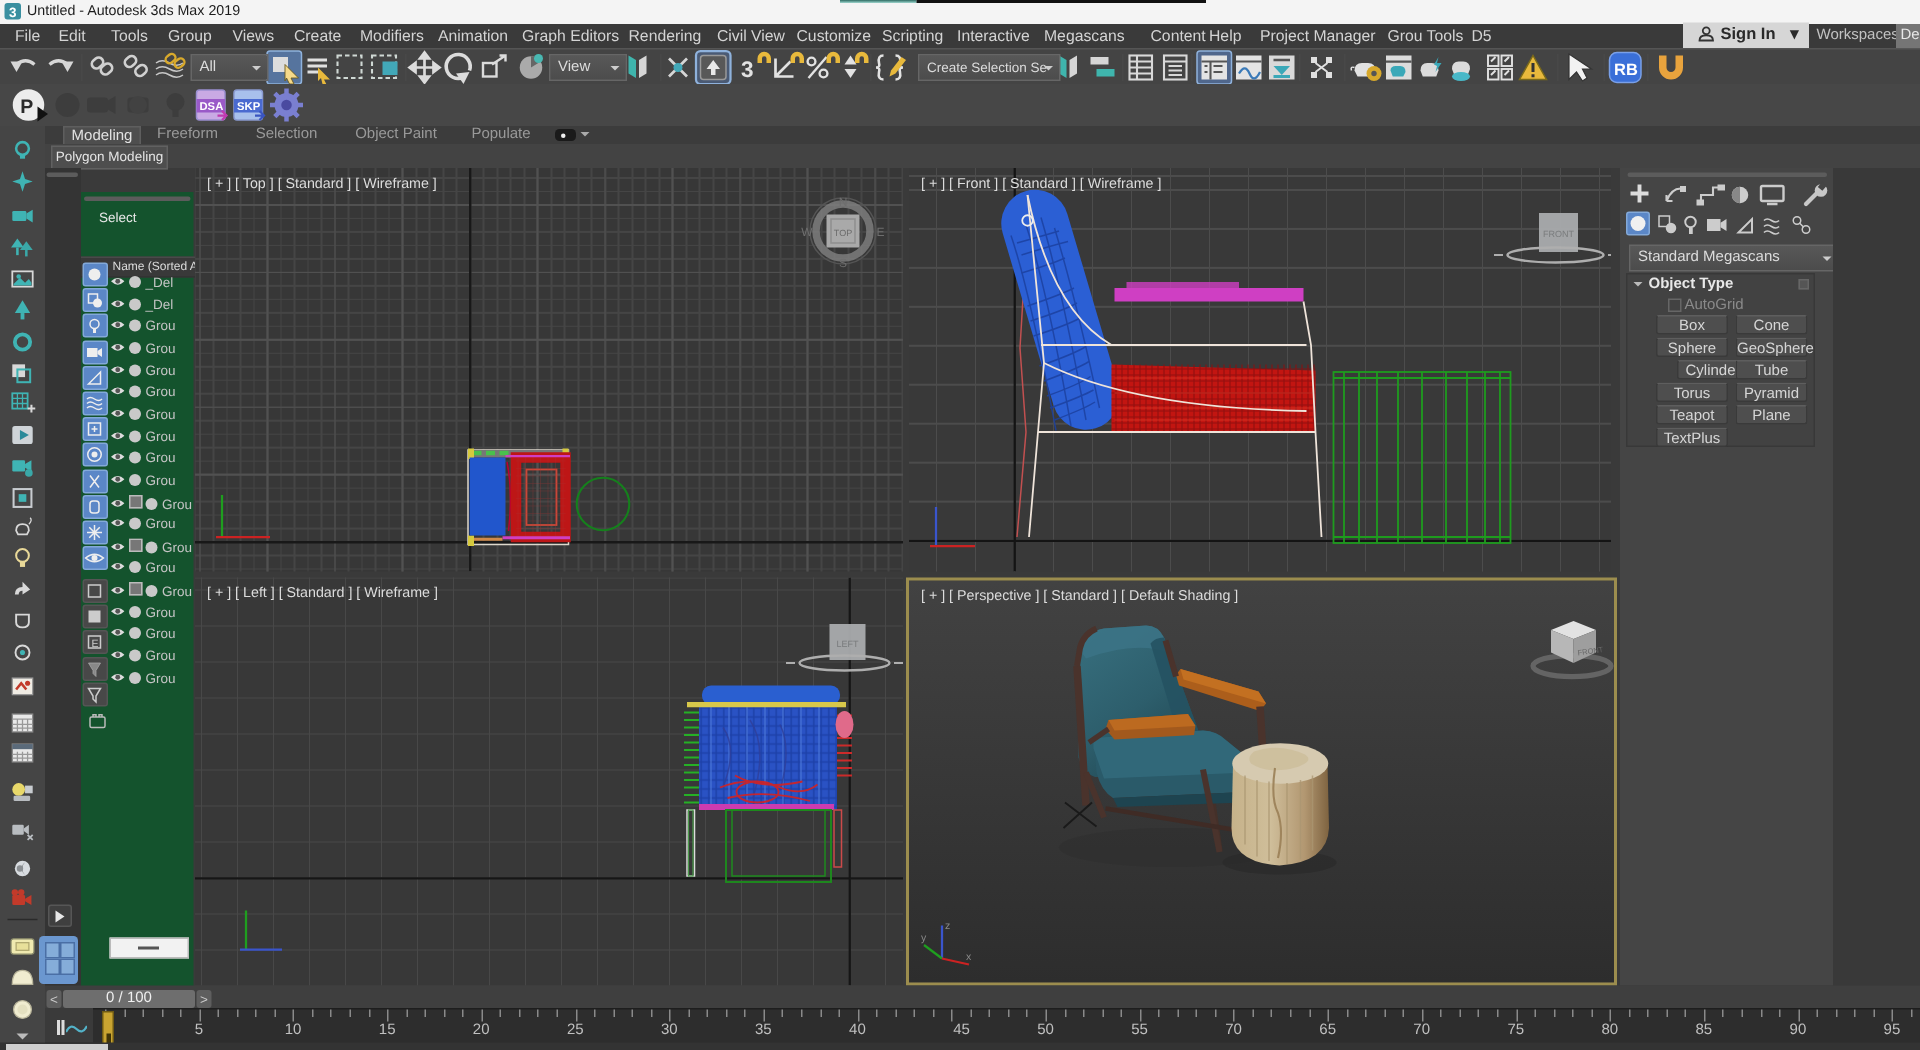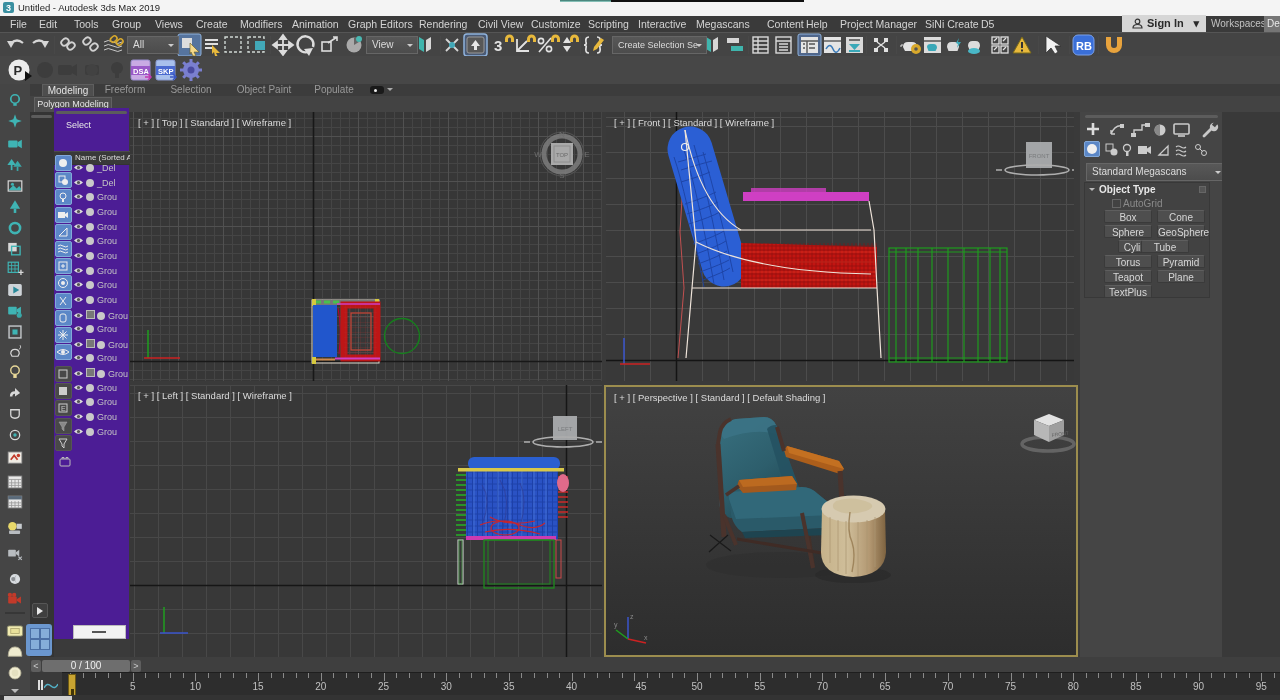--- a/index.html
+++ b/index.html
@@ -24,21 +24,21 @@
 #polyrow{left:0;top:96px;width:1280px;height:16px;background:#434343}
 .rtab{position:absolute;top:0;height:12px;font-size:10px;color:#999;text-align:center}
 .rtabsel{background:#4e4e4e;border:1px solid #5e5e5e;border-bottom:none;color:#e2e2e2}
 #polytab{position:absolute;left:34px;top:1px;width:76px;height:14px;background:#4e4e4e;border:1px solid #616161;color:#e6e6e6;font-size:9px;text-align:center;line-height:13px}
 .dd{position:absolute;background:linear-gradient(#585858,#4c4c4c);border:1px solid #666;color:#dcdcdc;font-size:10px;line-height:16px;padding-left:5px}
 .dd:after{content:"";position:absolute;right:4px;top:7px;border:3px solid transparent;border-top-color:#ccc}
 
 #lstrip{left:0;top:84px;width:30px;height:616px;background:#454545}
 
 #darkcol{left:30px;top:112px;width:24px;height:588px;background:#343434}
-#explorer{left:54px;top:108px;width:75px;height:531px;background:#4c1d95}
+#explorer{left:54px;top:128px;width:75px;height:531px;background:#14532d}
 .grip{position:absolute;height:3px;background:#5c5c5c;border-radius:2px}
 #exphead{left:0;top:43px;width:75px;height:12px;background:#393939;border-top:1px solid #4a4a4a;border-bottom:1px solid #333;color:#dcdcdc;font-size:8px;white-space:nowrap;overflow:hidden;padding-left:21px;line-height:12px}
 .fbtn{position:absolute;left:1px;width:17px;height:16px;background:#5b87c7;border:1px solid #83a9d9;border-radius:2px;box-sizing:border-box}
 .gbtn{position:absolute;left:1px;width:17px;height:16px;background:#484848;border:1px solid #555;border-radius:2px;box-sizing:border-box}
 .erow{position:absolute;left:20px;width:55px;height:15px;color:#c4c4c4;font-size:9px;white-space:nowrap;overflow:hidden}
 .eye{display:inline-block;width:9px;height:9px;margin-right:3px;vertical-align:-1px}
 .dot{display:inline-block;width:8px;height:8px;border-radius:50%;background:#c9c9c9;margin-right:3px;vertical-align:-1px}
 
 .vplabel{position:absolute;left:8px;top:5px;color:#dcdcdc;font-size:9.5px;letter-spacing:0}
 #vpTop{left:130px;top:112px;width:472px;height:269px;background-color:#373737;
@@ -94,21 +94,21 @@
     <span style="left:348px">Graph Editors</span>
     <span style="left:419px">Rendering</span>
     <span style="left:478px">Civil View</span>
     <span style="left:531px">Customize</span>
     <span style="left:588px">Scripting</span>
     <span style="left:638px">Interactive</span>
     <span style="left:696px">Megascans</span>
     <span style="left:767px">Content</span>
     <span style="left:806px">Help</span>
     <span style="left:840px">Project Manager</span>
-    <span style="left:925px">SiNi Create</span>
+    <span style="left:925px">Grou Tools</span>
     <span style="left:981px">D5</span>
 </div>
 <div class="abs" id="signin"><svg width="11" height="11" style="vertical-align:-2px;margin:0 4px 0 10px" viewBox="0 0 11 11">
       <circle cx="5.5" cy="3.5" r="2.3" fill="none" stroke="#333" stroke-width="1.2"></circle>
       <path d="M1 10 Q1 6.5 5.5 6.5 Q10 6.5 10 10 Z" fill="none" stroke="#333" stroke-width="1.2"></path>
     </svg>Sign In<span style="position:absolute;right:7px;top:0">▾</span></div>
 <div class="abs" id="wslabel">Workspaces:</div>
 <div class="abs" id="wsbox">De</div>
 
 <div class="abs" id="toolbar1">
@@ -862,21 +862,21 @@
   <div class="roll" style="top:70px;height:114px">
     <div class="rollhead">Object Type</div>
     <div style="position:absolute;right:3px;top:3px;width:5px;height:5px;background:#555;border:1px solid #666"></div>
     <div style="position:absolute;left:38px;top:15px;color:#8a8a8a;font-size:10px">AutoGrid</div>
     <div style="position:absolute;left:27px;top:16px;width:7px;height:7px;border:1px solid #666"></div>
     <div class="pbtn" style="left:19px;top:27px">Box</div>
       <div class="pbtn" style="left:72px;top:27px">Cone</div>
     <div class="pbtn" style="left:19px;top:42px">Sphere</div>
       <div class="pbtn" style="left:72px;top:42px">GeoSphere</div>
     <div class="pbtn" style="left:33px;top:57px">Cylinder</div>
-      <div class="pbtn" style="left:56px;top:57px">Tube</div>
+      <div class="pbtn" style="left:72px;top:57px">Tube</div>
     <div class="pbtn" style="left:19px;top:72px">Torus</div>
       <div class="pbtn" style="left:72px;top:72px">Pyramid</div>
     <div class="pbtn" style="left:19px;top:87px">Teapot</div>
       <div class="pbtn" style="left:72px;top:87px">Plane</div>
     <div class="pbtn" style="left:19px;top:102px">TextPlus</div>
   </div>
 </div>
 <div class="abs" id="rightgap"></div>
 
 <div class="abs" id="botstrip"></div>

